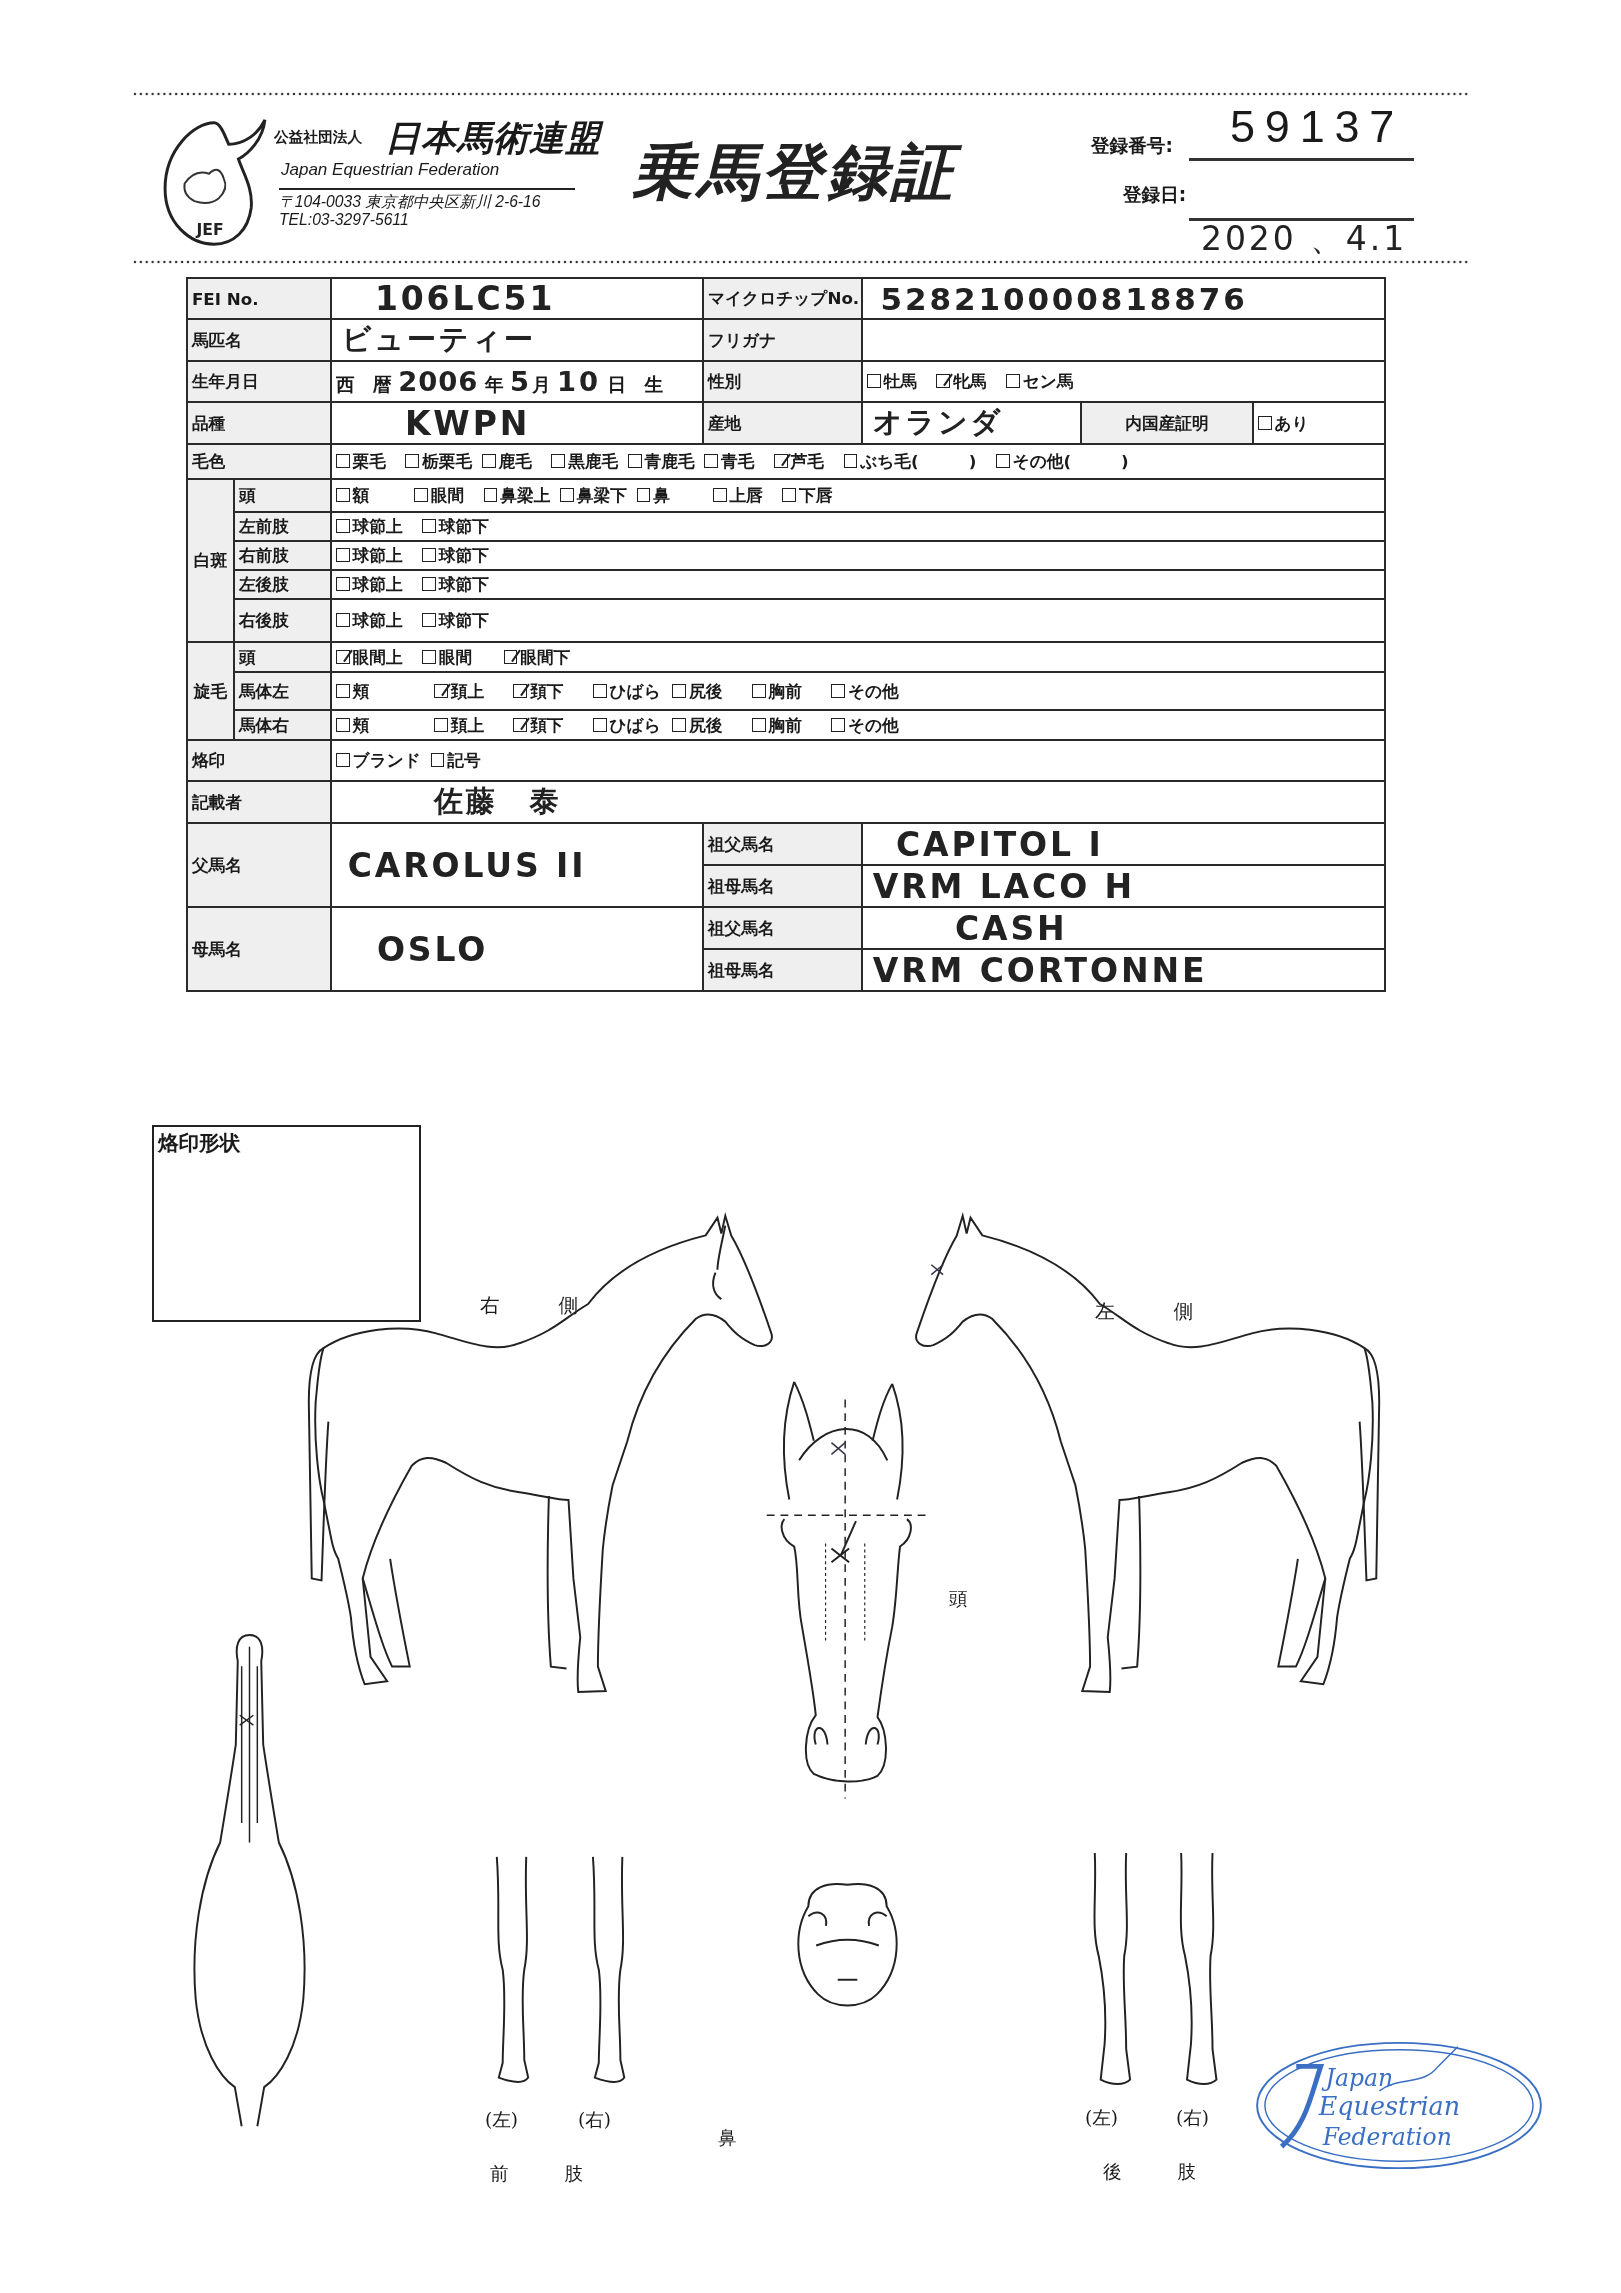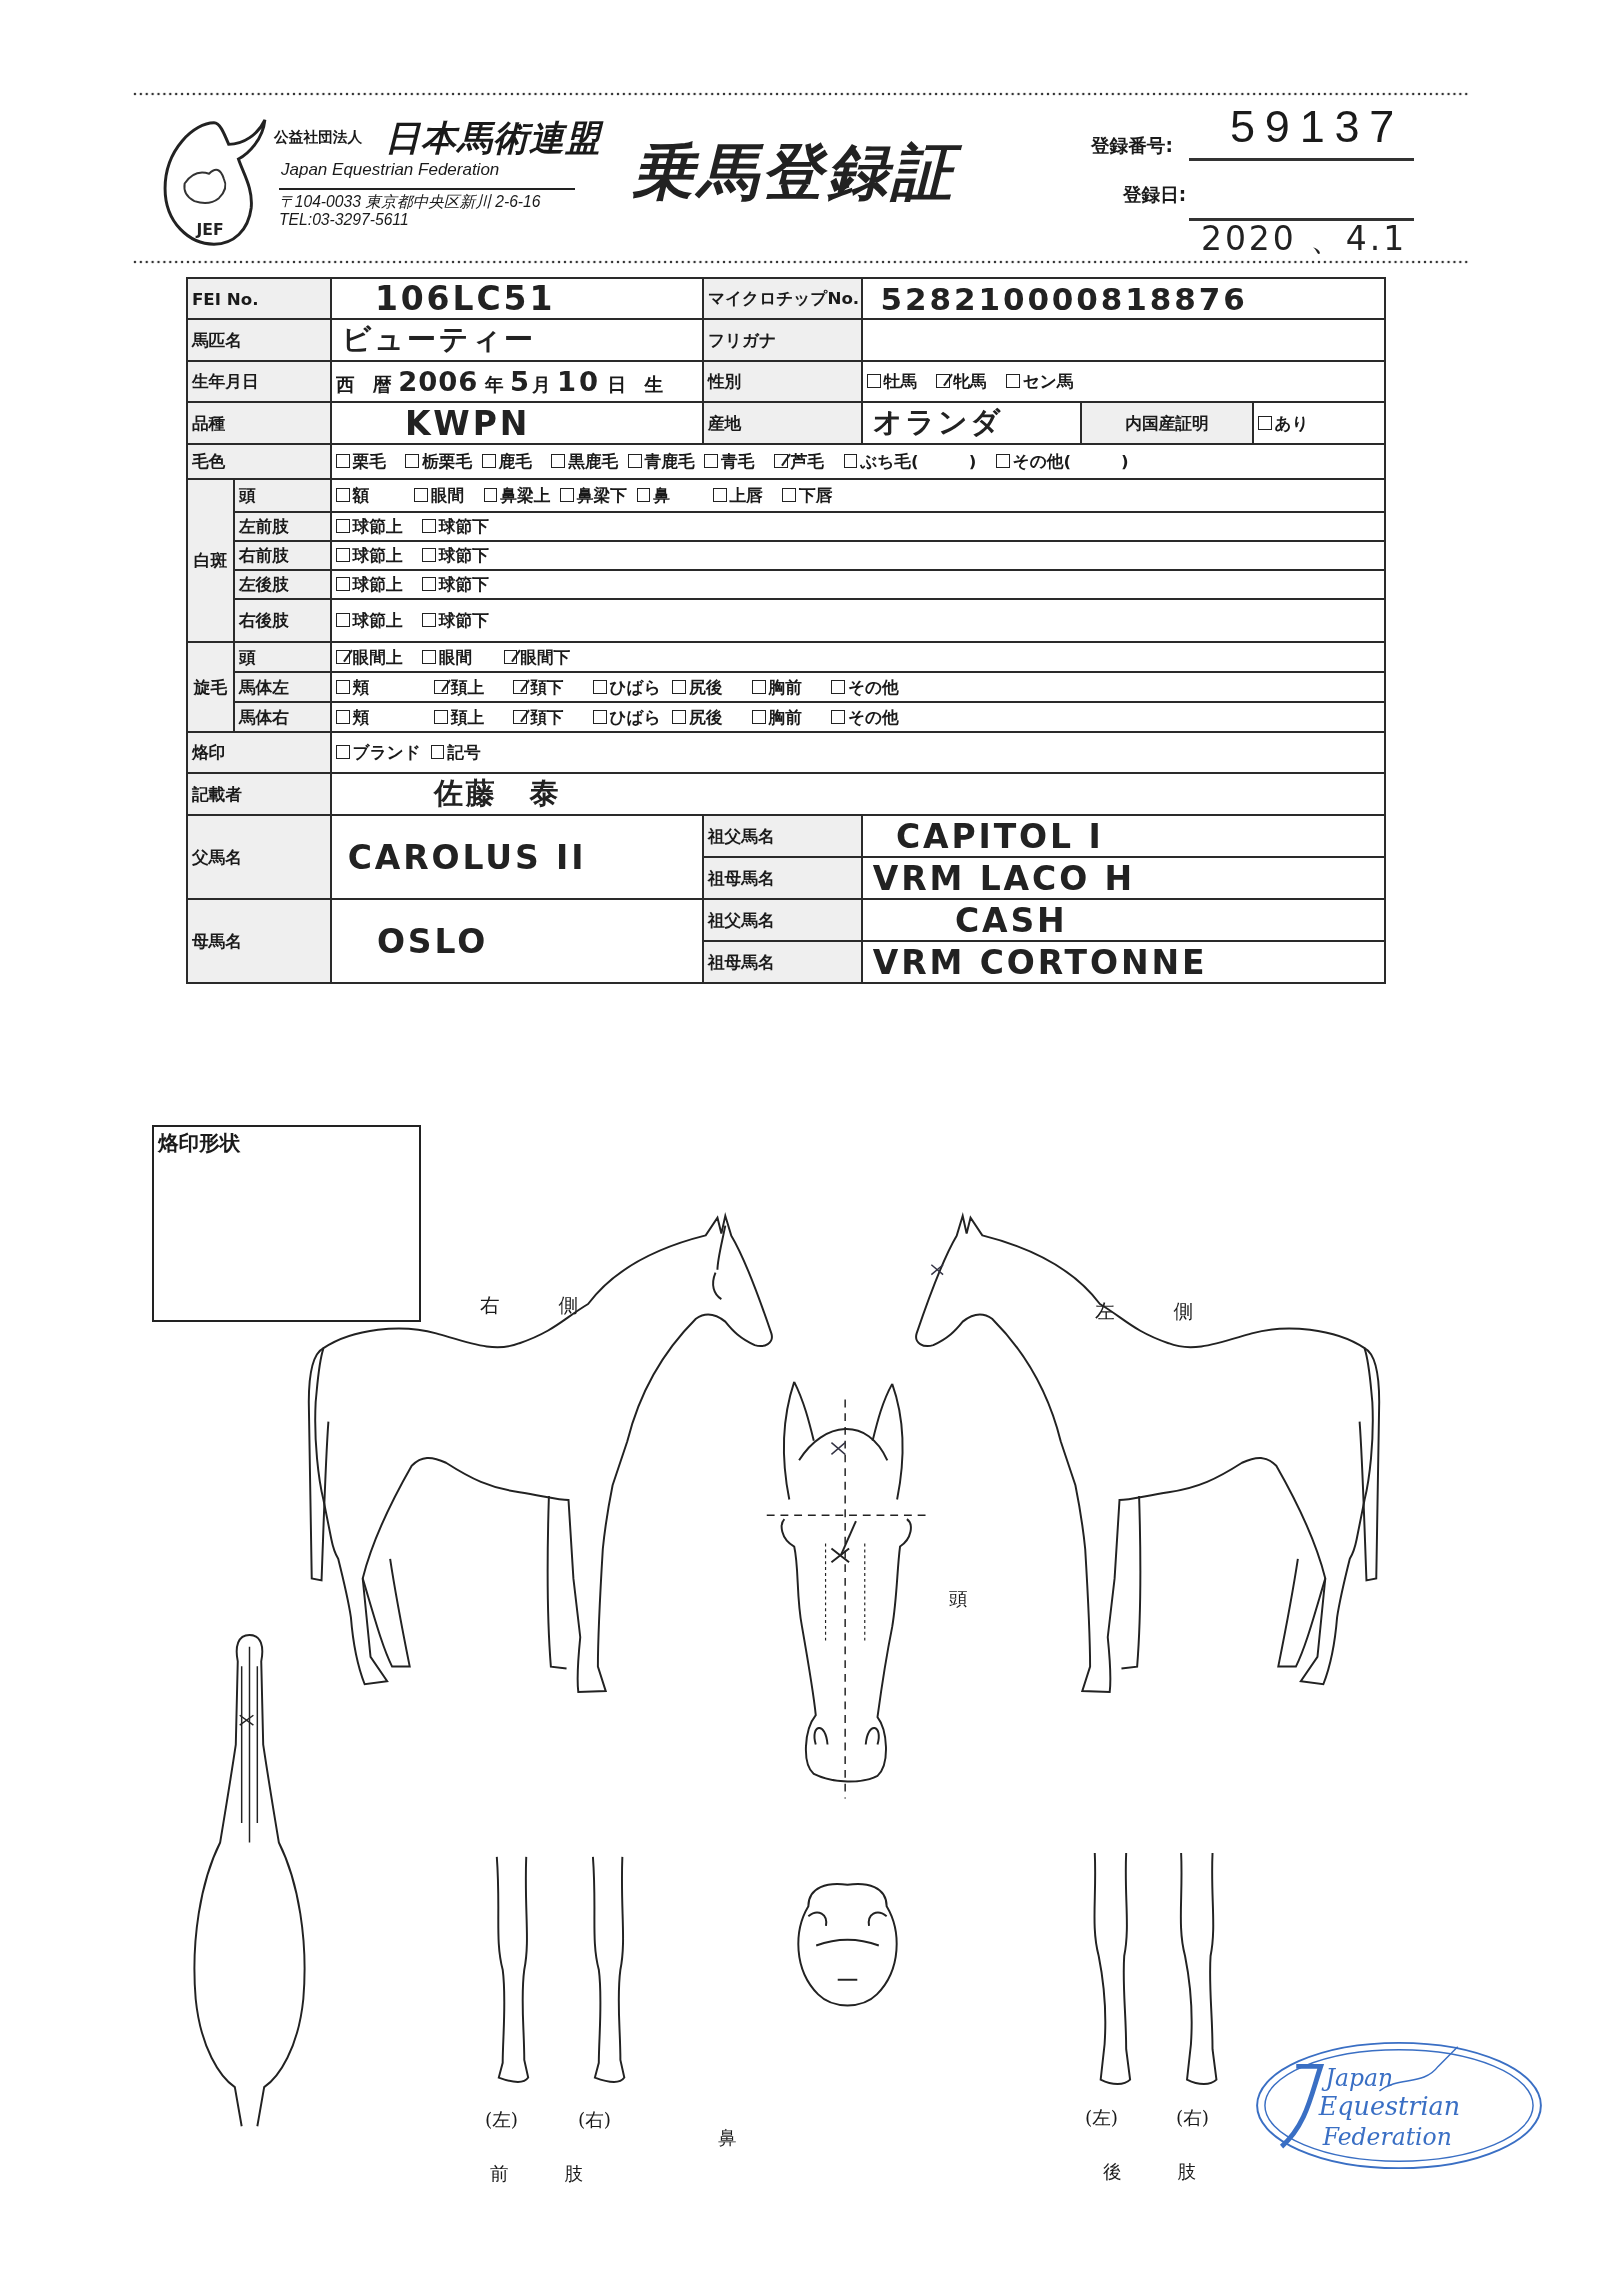--- a/index.html
+++ b/index.html
@@ -173,21 +173,21 @@
 
   <tr style="height:30px">
     <td class="lbl" rowspan="3" style="text-align:center;padding:0">旋毛</td>
     <td class="lbl">頭</td>
     <td class="val" colspan="6">
       <span class="opt"><span class="cb on"></span><span>眼間上</span></span>
       <span class="opt" style="margin-right:25.5px"><span class="cb"></span><span>眼間</span></span>
       <span class="opt"><span class="cb on"></span><span>眼間下</span></span>
     </td>
   </tr>
-  <tr style="height:30px">
+  <tr style="height:38px">
     <td class="lbl">馬体左</td>
     <td class="val" colspan="6">
       <span class="opt" style="margin-right:59px"><span class="cb"></span><span>頬</span></span>
       <span class="opt" style="margin-right:23.5px"><span class="cb on"></span><span>頚上</span></span>
       <span class="opt" style="margin-right:23.5px"><span class="cb on"></span><span>頚下</span></span>
       <span class="opt" style="margin-right:5.9px"><span class="cb"></span><span>ひばら</span></span>
       <span class="opt" style="margin-right:23.5px"><span class="cb"></span><span>尻後</span></span>
       <span class="opt" style="margin-right:23.5px"><span class="cb"></span><span>胸前</span></span>
       <span class="opt"><span class="cb"></span><span>その他</span></span>
     </td>

